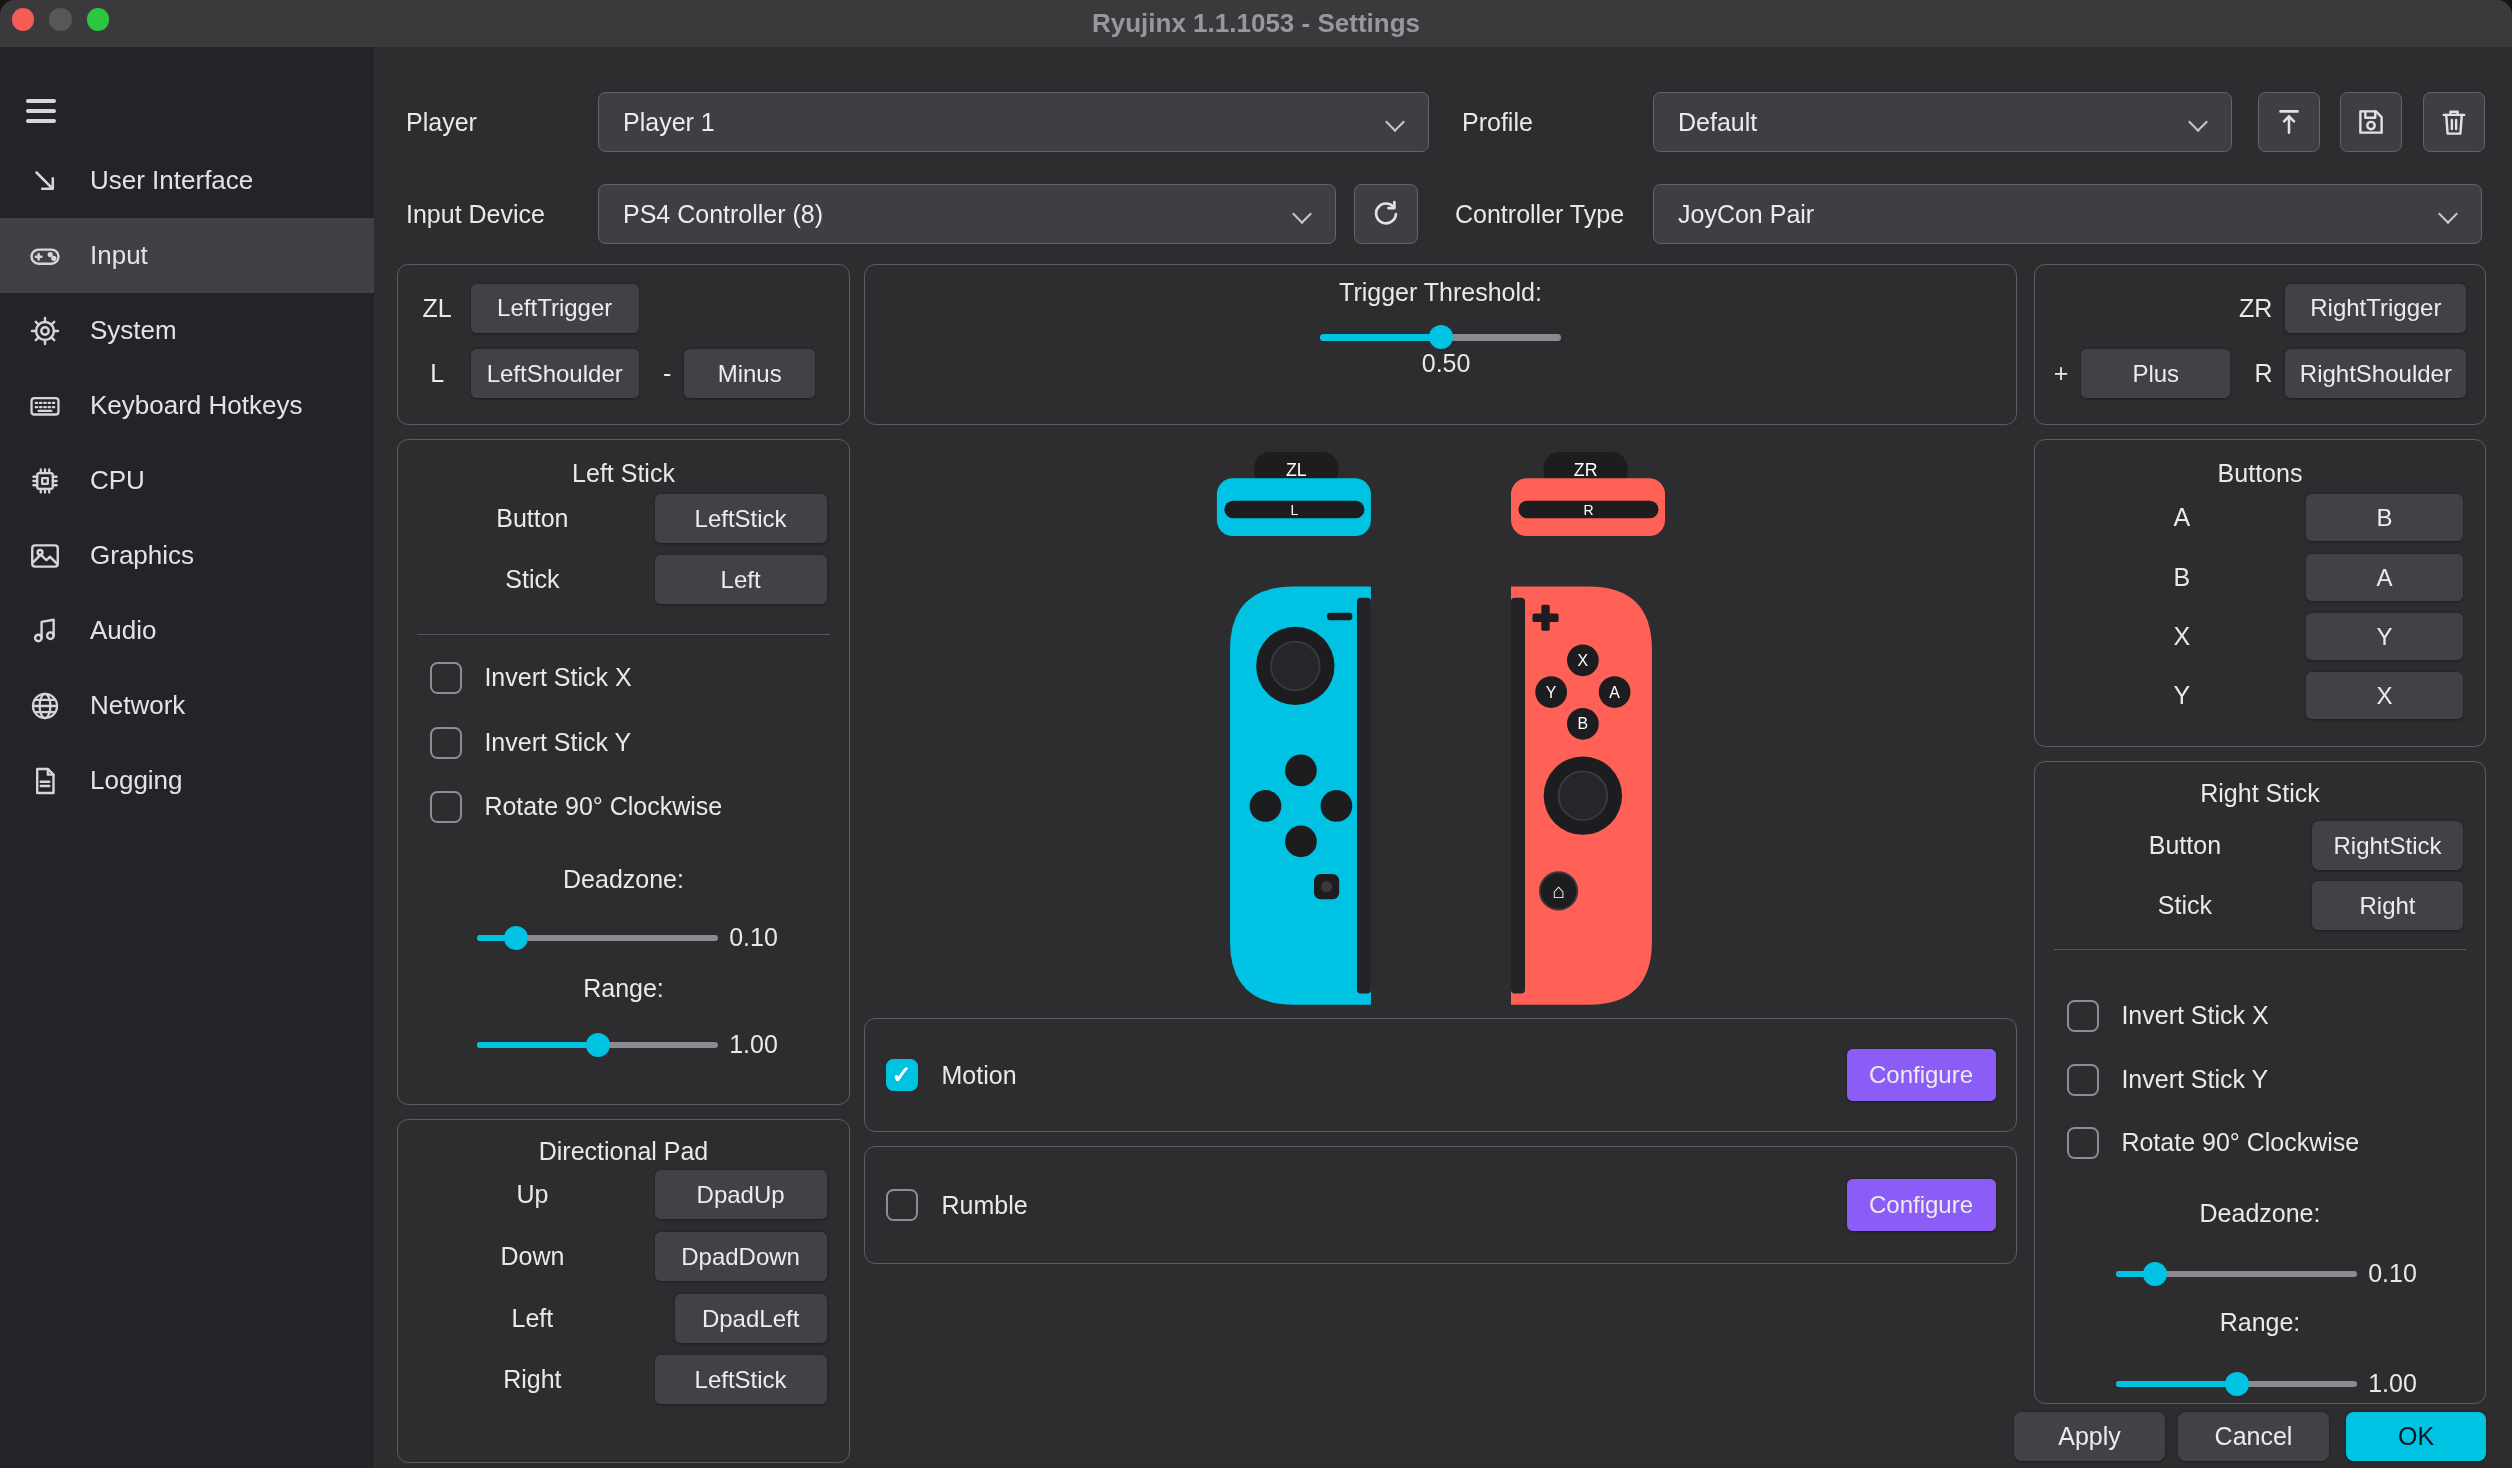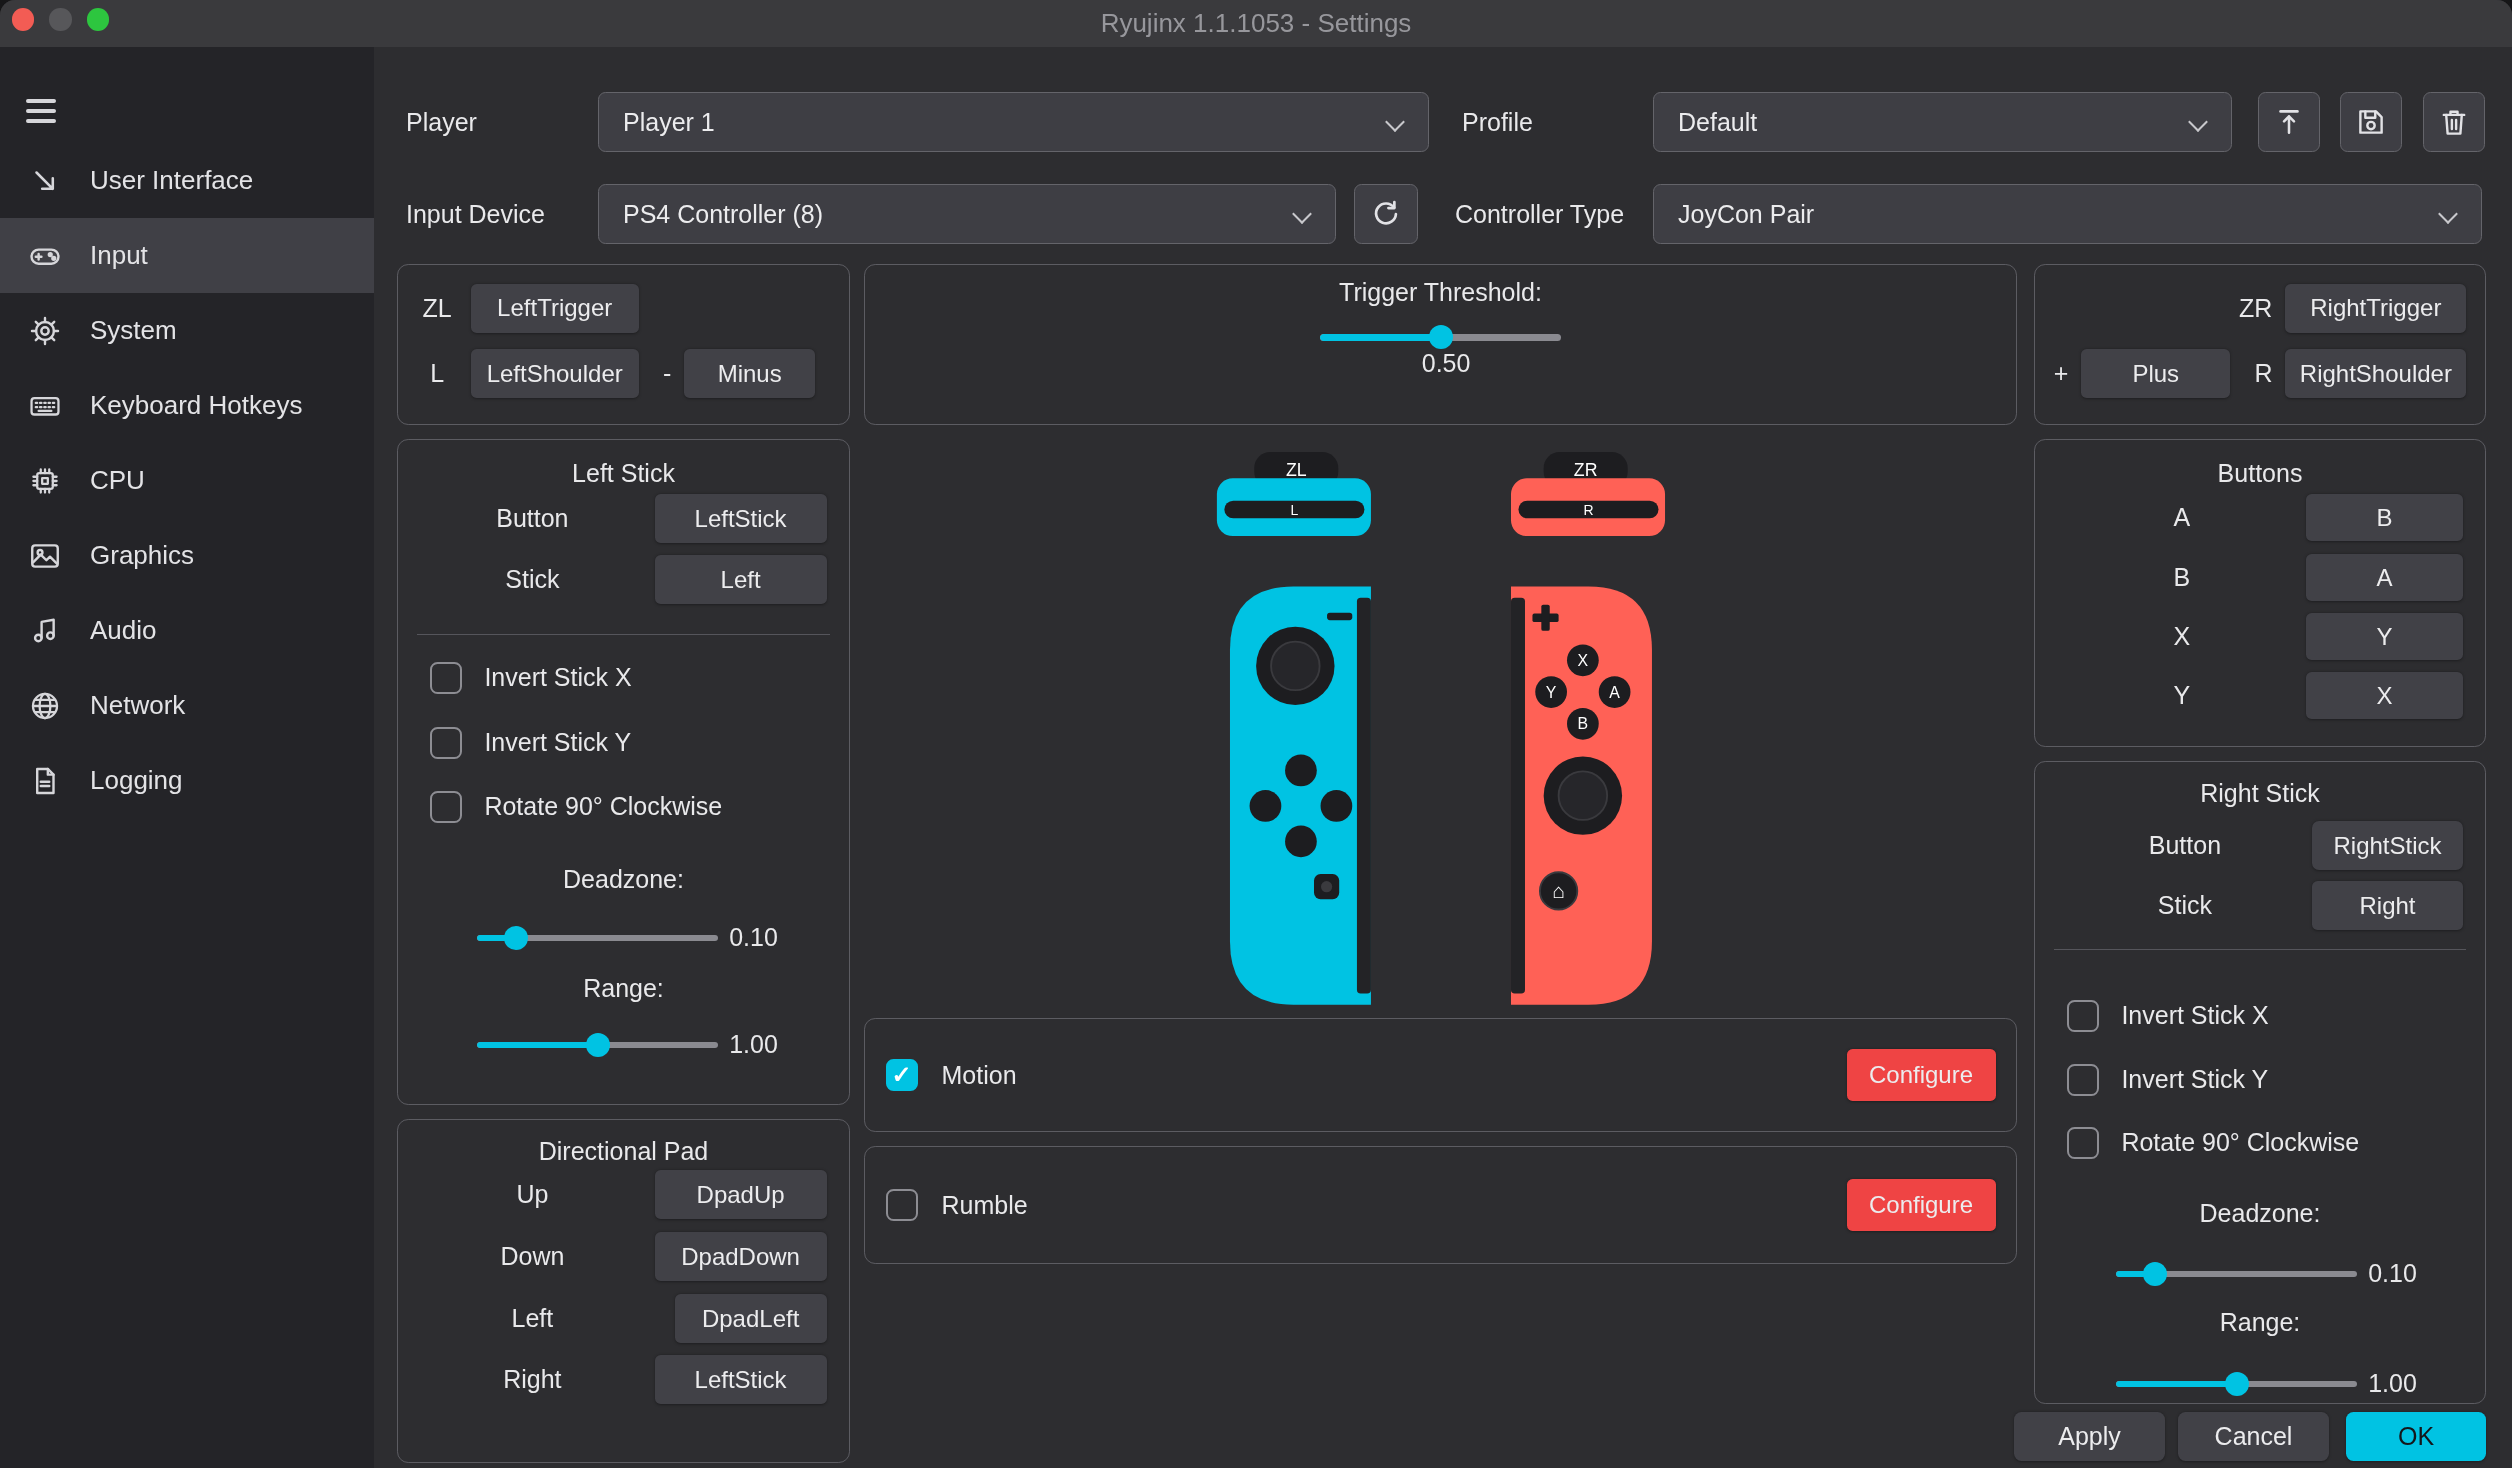--- a/index.html
+++ b/index.html
@@ -13,21 +13,21 @@
   .window{position:relative;width:2512px;height:1468px;background:var(--bg);
     border-radius:15px 15px 0 0;overflow:hidden;}
   
   .titlebar{position:absolute;left:0;top:0;right:0;height:47px;background:var(--titlebar);}
   .traffic{position:absolute;top:8.4px;left:12px;display:flex;gap:15px;align-items:center;}
   .light{width:22.4px;height:22.4px;border-radius:50%;border:none;padding:0;}
   .light.red{background:#f35c54;}
   .light.yellow{background:#57575a;}
   .light.green{background:#2dc63f;}
   .title-text{position:absolute;inset:0;display:flex;align-items:center;justify-content:center;
-    color:var(--muted);font-size:26px;font-weight:normal;}
+    color:var(--muted);font-size:26px;font-weight:bold;}
   
   .sidebar{position:absolute;left:0;top:47px;width:374px;bottom:0;background:var(--sidebar);}
   .burger{position:absolute;top:52px;left:26px;width:30px;display:flex;flex-direction:column;gap:6.5px;
     background:none;border:none;padding:0;}
   .burger span{display:block;height:3.7px;border-radius:1.9px;background:#d6d6da;}
   .side-items{position:absolute;top:96px;left:0;right:0;}
   .side-item{height:75px;display:flex;align-items:center;padding-left:28px;gap:28px;cursor:default;}
   .side-item.selected{background:var(--selected);}
   .side-icon{width:34px;height:34px;flex:none;}
   .side-icon *{stroke:#d6d6da;}
@@ -62,21 +62,21 @@
   .checkbox.checked{background:var(--accent);border-color:var(--accent);}
   .checkbox.checked::after{content:"\2713";position:absolute;inset:0;display:flex;align-items:center;
     justify-content:center;color:#fff;font-size:24px;font-weight:bold;}
   .slider{position:relative;height:24px;flex:none;}
   .slider-track{position:absolute;left:0;right:0;top:9.3px;height:6.5px;background:var(--track);
     border-radius:3.7px;overflow:hidden;}
   .slider-fill{height:100%;background:var(--accent);border-radius:3.7px;}
   .slider-thumb{position:absolute;top:0;width:24px;height:24px;border-radius:50%;background:var(--accent);}
   .slider-row{position:absolute;display:flex;align-items:center;}
   .slider-value{color:var(--text);font-size:25px;margin-left:11.2px;}
-  .configure-btn{width:149px;height:52px;background:#ef4444;border:none;border-radius:5.6px;color:#ececee;
+  .configure-btn{width:149px;height:52px;background:#8b5cf6;border:none;border-radius:5.6px;color:#ececee;
     font-size:24px;font-family:inherit;box-shadow:0 0.9px 2.8px rgba(0,0,0,.35);}
   .feature-row{position:absolute;left:0;right:0;top:0;bottom:0;display:flex;align-items:center;
     justify-content:space-between;padding:0 20.5px;box-sizing:border-box;}
   .feature-left{display:flex;align-items:center;gap:24px;}
   .footer-btn{position:absolute;height:49px;background:#414147;border:none;border-radius:7.5px;
     color:#ececee;font-size:25px;font-family:inherit;box-shadow:0 0.9px 2.8px rgba(0,0,0,.35);}
   .footer-btn.primary{background:var(--accent);color:#14171b;}
   .joycon-svg{position:absolute;left:864px;top:439px;}
   .joycon-svg text{font-family:"Liberation Sans",sans-serif;fill:#fff;text-anchor:middle;}
 </style>

